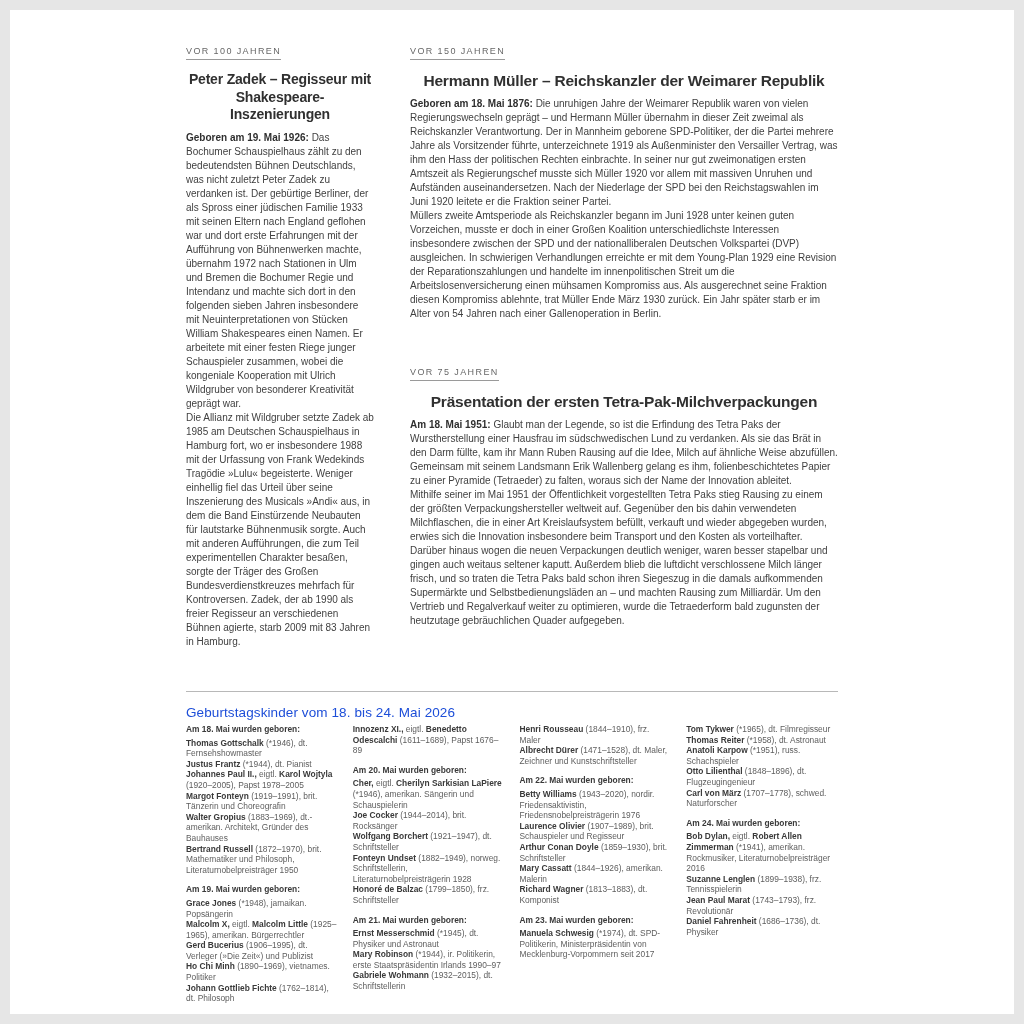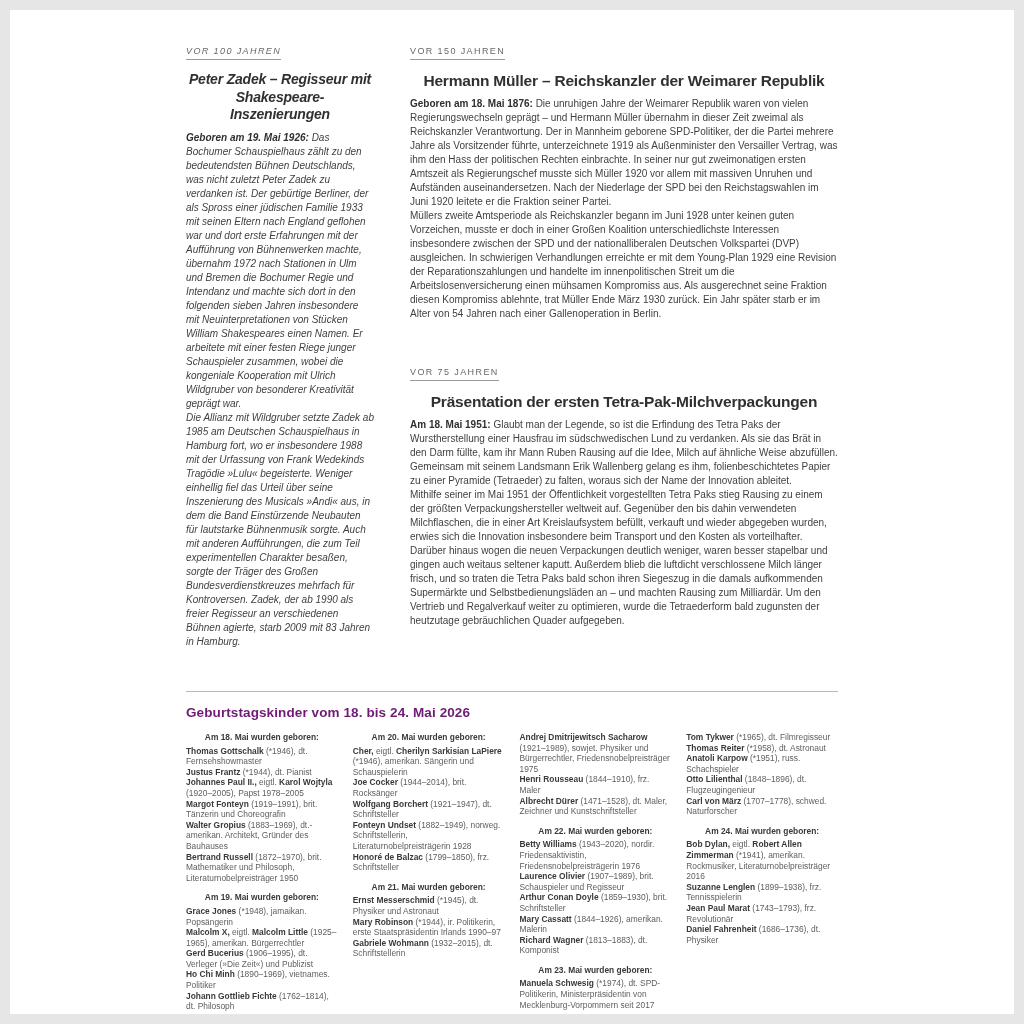--- a/index.html
+++ b/index.html
@@ -23,34 +23,34 @@
   }
   .article-title{
     font-size:14px;line-height:17.5px;font-weight:700;color:#303030;
     letter-spacing:-0.2px;margin:0 0 7px 0;text-align:center;
   }
   .col-right .article-title{font-size:15.5px;line-height:19px;}
   .article-body{font-size:10px;line-height:14px;color:#3f3f3f;}
   .article-body p{margin:0;}
   .article-body b{color:#2f2f2f;}
   .top-grid{display:flex;gap:36px;min-height:645px;align-items:flex-start;}
-  .col-left{flex:0 0 188px;hyphens:auto;font-style:italic;}
+  .col-left{flex:0 0 188px;hyphens:auto;}
   .col-right{flex:1;min-width:0;}
   .section-gap{height:40px;}
 
   .divider{
     border:0;border-top:1px solid #b8b8b8;margin:6px 0 0 0;
   }
   .birthdays-title{
-    font-size:13.5px;font-weight:700;color:#701a75;
-    margin:13px 0 12px 0;letter-spacing:0.1px;
+    font-size:13.5px;font-weight:400;color:#1d4ed8;
+    margin:13px 0 4px 0;letter-spacing:0.1px;
   }
   .bcols{display:flex;gap:15px;}
   .bcol{flex:1;min-width:0;font-size:8.4px;line-height:10.6px;color:#5e5e5e;}
-  .bhead{font-weight:700;color:#3a3a3a;margin:9px 0 3px 0;text-align:center;}
+  .bhead{font-weight:700;color:#3a3a3a;margin:9px 0 3px 0;}
   .bcol > .bhead:first-child{margin-top:0;}
   .bentry{margin:0;}
   .bentry b{color:#3a3a3a;}
 </style>
 </head>
 <body>
 
 <div class="page">
   <div class="content">
 
@@ -103,33 +103,33 @@
             <div class="bentry"><b>Walter Gropius</b><span> (1883–1969), dt.-amerikan. Architekt, Gründer des Bauhauses</span></div>
             <div class="bentry"><b>Bertrand Russell</b><span> (1872–1970), brit. Mathematiker und Philosoph, Literaturnobelpreisträger 1950</span></div>
             <div class="bhead">Am 19. Mai wurden geboren:</div>
             <div class="bentry"><b>Grace Jones</b><span> (*1948), jamaikan. Popsängerin</span></div>
             <div class="bentry"><b>Malcolm X,</b><span> eigtl. </span><b>Malcolm Little</b><span> (1925–1965), amerikan. Bürgerrechtler</span></div>
             <div class="bentry"><b>Gerd Bucerius</b><span> (1906–1995), dt. Verleger (»Die Zeit«) und Publizist</span></div>
             <div class="bentry"><b>Ho Chi Minh</b><span> (1890–1969), vietnames. Politiker</span></div>
             <div class="bentry"><b>Johann Gottlieb Fichte</b><span> (1762–1814), dt. Philosoph</span></div>
           </div>
           <div class="bcol">
+            <div class="bentry"><b>Innozenz XI.,</b><span> eigtl. </span><b>Benedetto Odescalchi</b><span> (1611–1689), Papst 1676–89</span></div>
             <div class="bhead">Am 20. Mai wurden geboren:</div>
             <div class="bentry"><b>Cher,</b><span> eigtl. </span><b>Cherilyn Sarkisian LaPiere</b><span> (*1946), amerikan. Sängerin und Schauspielerin</span></div>
             <div class="bentry"><b>Joe Cocker</b><span> (1944–2014), brit. Rocksänger</span></div>
             <div class="bentry"><b>Wolfgang Borchert</b><span> (1921–1947), dt. Schriftsteller</span></div>
             <div class="bentry"><b>Fonteyn Undset</b><span> (1882–1949), norweg. Schriftstellerin, Literaturnobelpreisträgerin 1928</span></div>
             <div class="bentry"><b>Honoré de Balzac</b><span> (1799–1850), frz. Schriftsteller</span></div>
             <div class="bhead">Am 21. Mai wurden geboren:</div>
             <div class="bentry"><b>Ernst Messerschmid</b><span> (*1945), dt. Physiker und Astronaut</span></div>
             <div class="bentry"><b>Mary Robinson</b><span> (*1944), ir. Politikerin, erste Staatspräsidentin Irlands 1990–97</span></div>
             <div class="bentry"><b>Gabriele Wohmann</b><span> (1932–2015), dt. Schriftstellerin</span></div>
           </div>
           <div class="bcol">
-            <div class="bentry"><b>Andrej Dmitrijewitsch Sacharow</b><span> (1921–1989), sowjet. Physiker und Bürgerrechtler, Friedensnobelpreisträger 1975</span></div>
             <div class="bentry"><b>Henri Rousseau</b><span> (1844–1910), frz. Maler</span></div>
             <div class="bentry"><b>Albrecht Dürer</b><span> (1471–1528), dt. Maler, Zeichner und Kunstschriftsteller</span></div>
             <div class="bhead">Am 22. Mai wurden geboren:</div>
             <div class="bentry"><b>Betty Williams</b><span> (1943–2020), nordir. Friedensaktivistin, Friedensnobelpreisträgerin 1976</span></div>
             <div class="bentry"><b>Laurence Olivier</b><span> (1907–1989), brit. Schauspieler und Regisseur</span></div>
             <div class="bentry"><b>Arthur Conan Doyle</b><span> (1859–1930), brit. Schriftsteller</span></div>
             <div class="bentry"><b>Mary Cassatt</b><span> (1844–1926), amerikan. Malerin</span></div>
             <div class="bentry"><b>Richard Wagner</b><span> (1813–1883), dt. Komponist</span></div>
             <div class="bhead">Am 23. Mai wurden geboren:</div>
             <div class="bentry"><b>Manuela Schwesig</b><span> (*1974), dt. SPD-Politikerin, Ministerpräsidentin von Mecklenburg-Vorpommern seit 2017</span></div>

